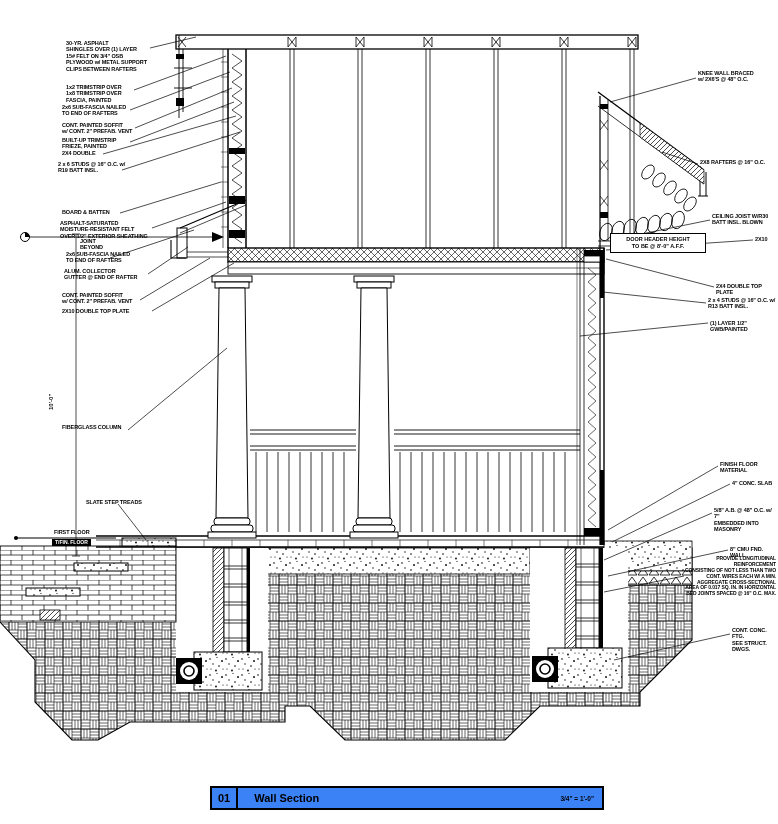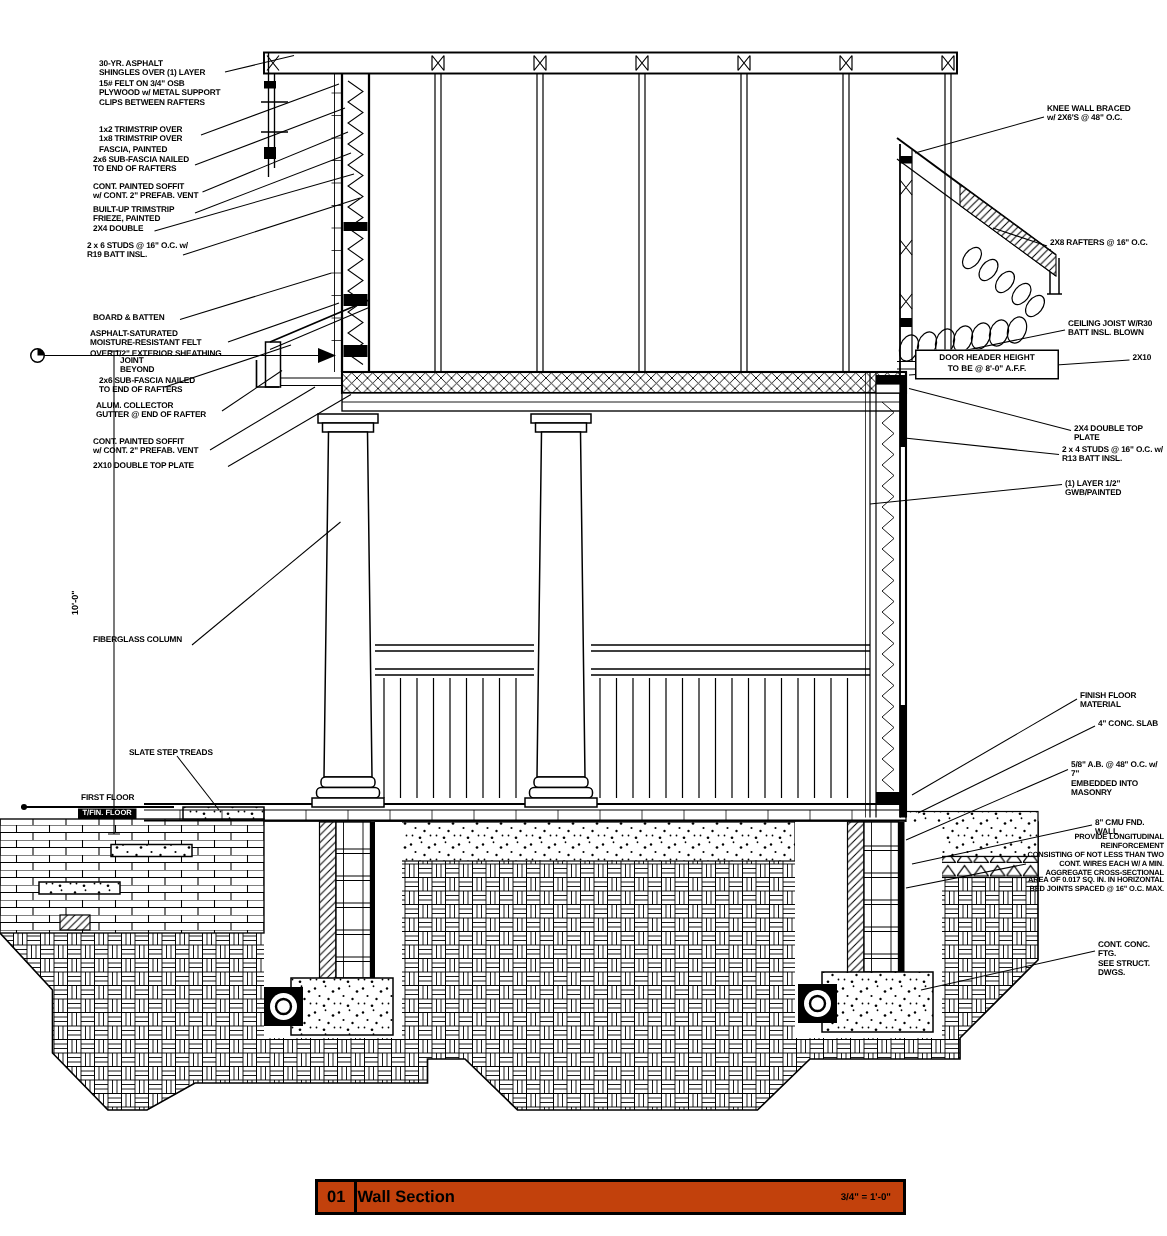--- a/index.html
+++ b/index.html
@@ -9,24 +9,24 @@
   .lbl{position:absolute;font:bold 5.5px/1.18 "Liberation Sans",sans-serif;color:#000;
        white-space:pre-line;letter-spacing:-0.1px;}
   .lbl.ra{text-align:right;}
   .chip{position:absolute;background:#000;color:#fff;font:bold 5px/1.4 "Liberation Sans",sans-serif;
         padding:0 3px;white-space:nowrap;}
   .note-box{position:absolute;border:1.5px solid #000;background:#fff;text-align:center;
         font:bold 5.5px/1.25 "Liberation Sans",sans-serif;padding:2px 4px;white-space:pre-line;}
   .dim-v{position:absolute;font:bold 6px "Liberation Sans",sans-serif;transform:rotate(-90deg);
         transform-origin:left top;white-space:nowrap;}
   .titlebar{position:absolute;left:210px;top:786px;width:390px;height:20px;border:2.5px solid #000;
-        background:#c2410c;display:flex;align-items:stretch;}
+        background:#3b82f6;display:flex;align-items:stretch;}
   .titlebar .num{display:flex;align-items:center;padding:0 6px;border-right:2px solid #000;
         font:bold 11px "Liberation Sans",sans-serif;}
-  .titlebar .tt{display:flex;align-items:center;padding-left:0;flex:1;
+  .titlebar .tt{display:flex;align-items:center;padding-left:16px;flex:1;
         font:bold 11px "Liberation Sans",sans-serif;}
   .titlebar .sc{display:flex;align-items:center;padding-right:8px;
         font:bold 6.5px "Liberation Sans",sans-serif;}
 </style>
 </head>
 <body>
 
 <div class="stage">
 
 <svg class="art" width="778" height="824" viewBox="0 0 778 824">

